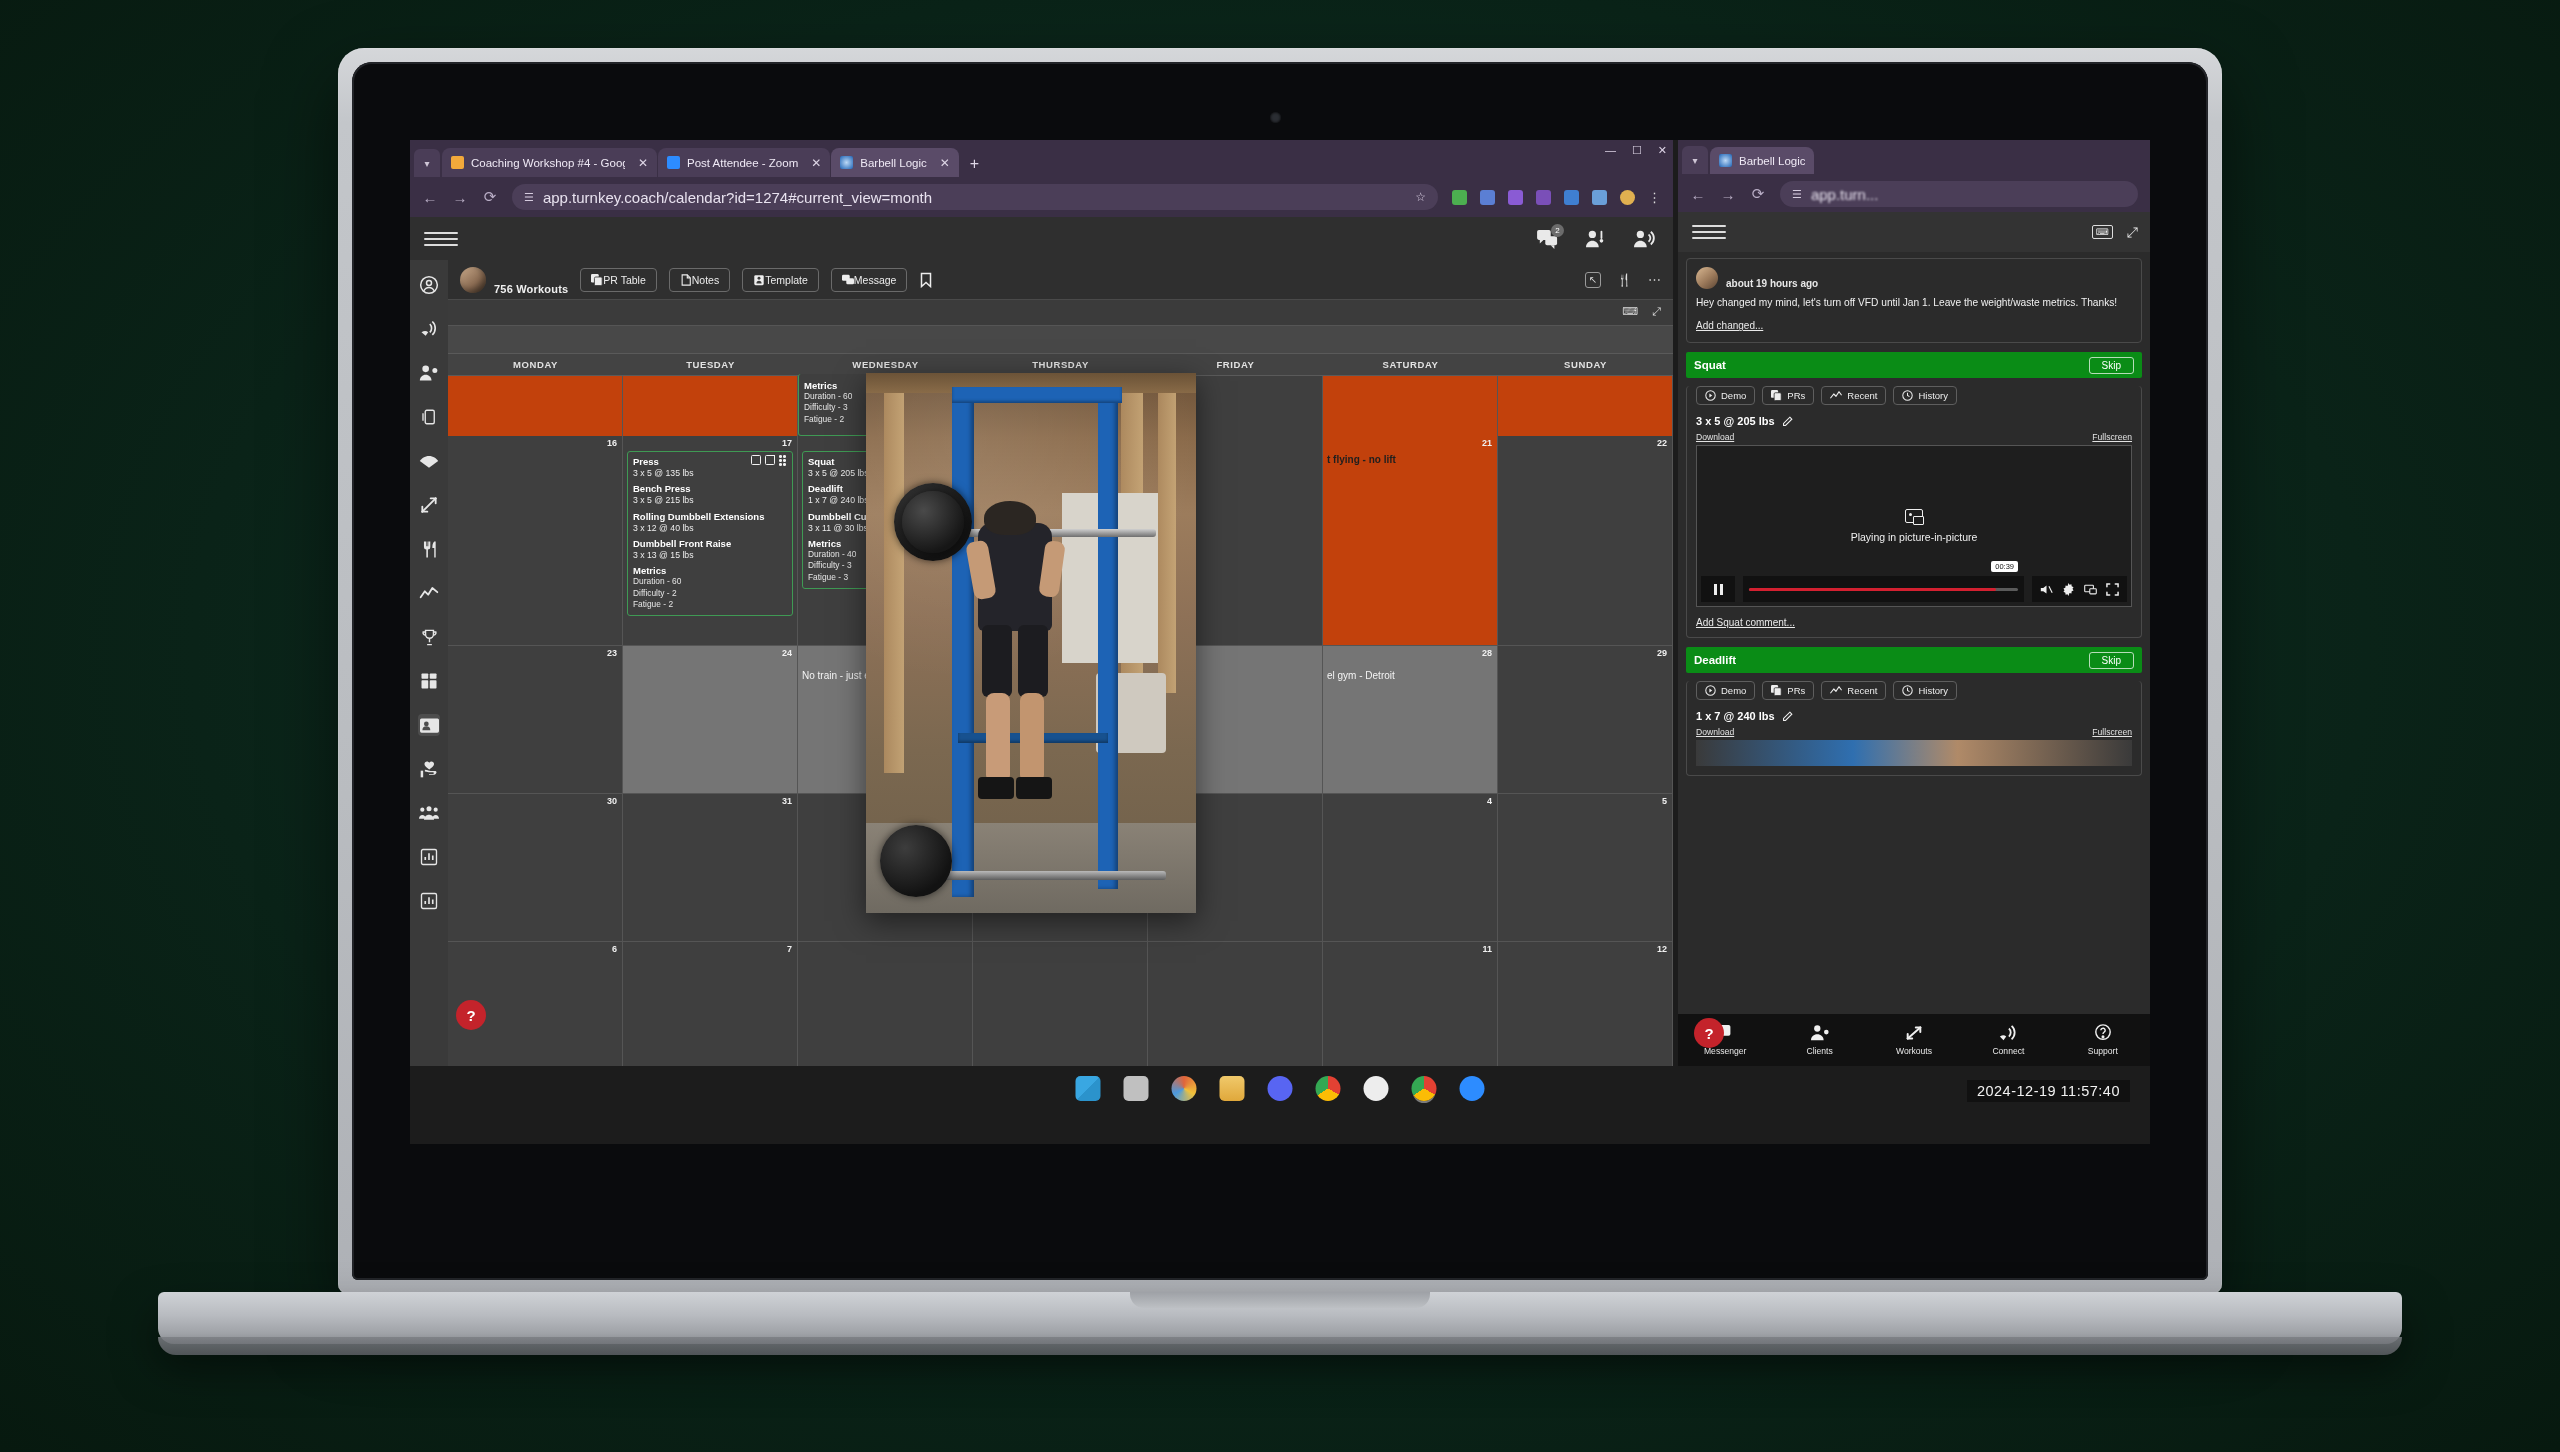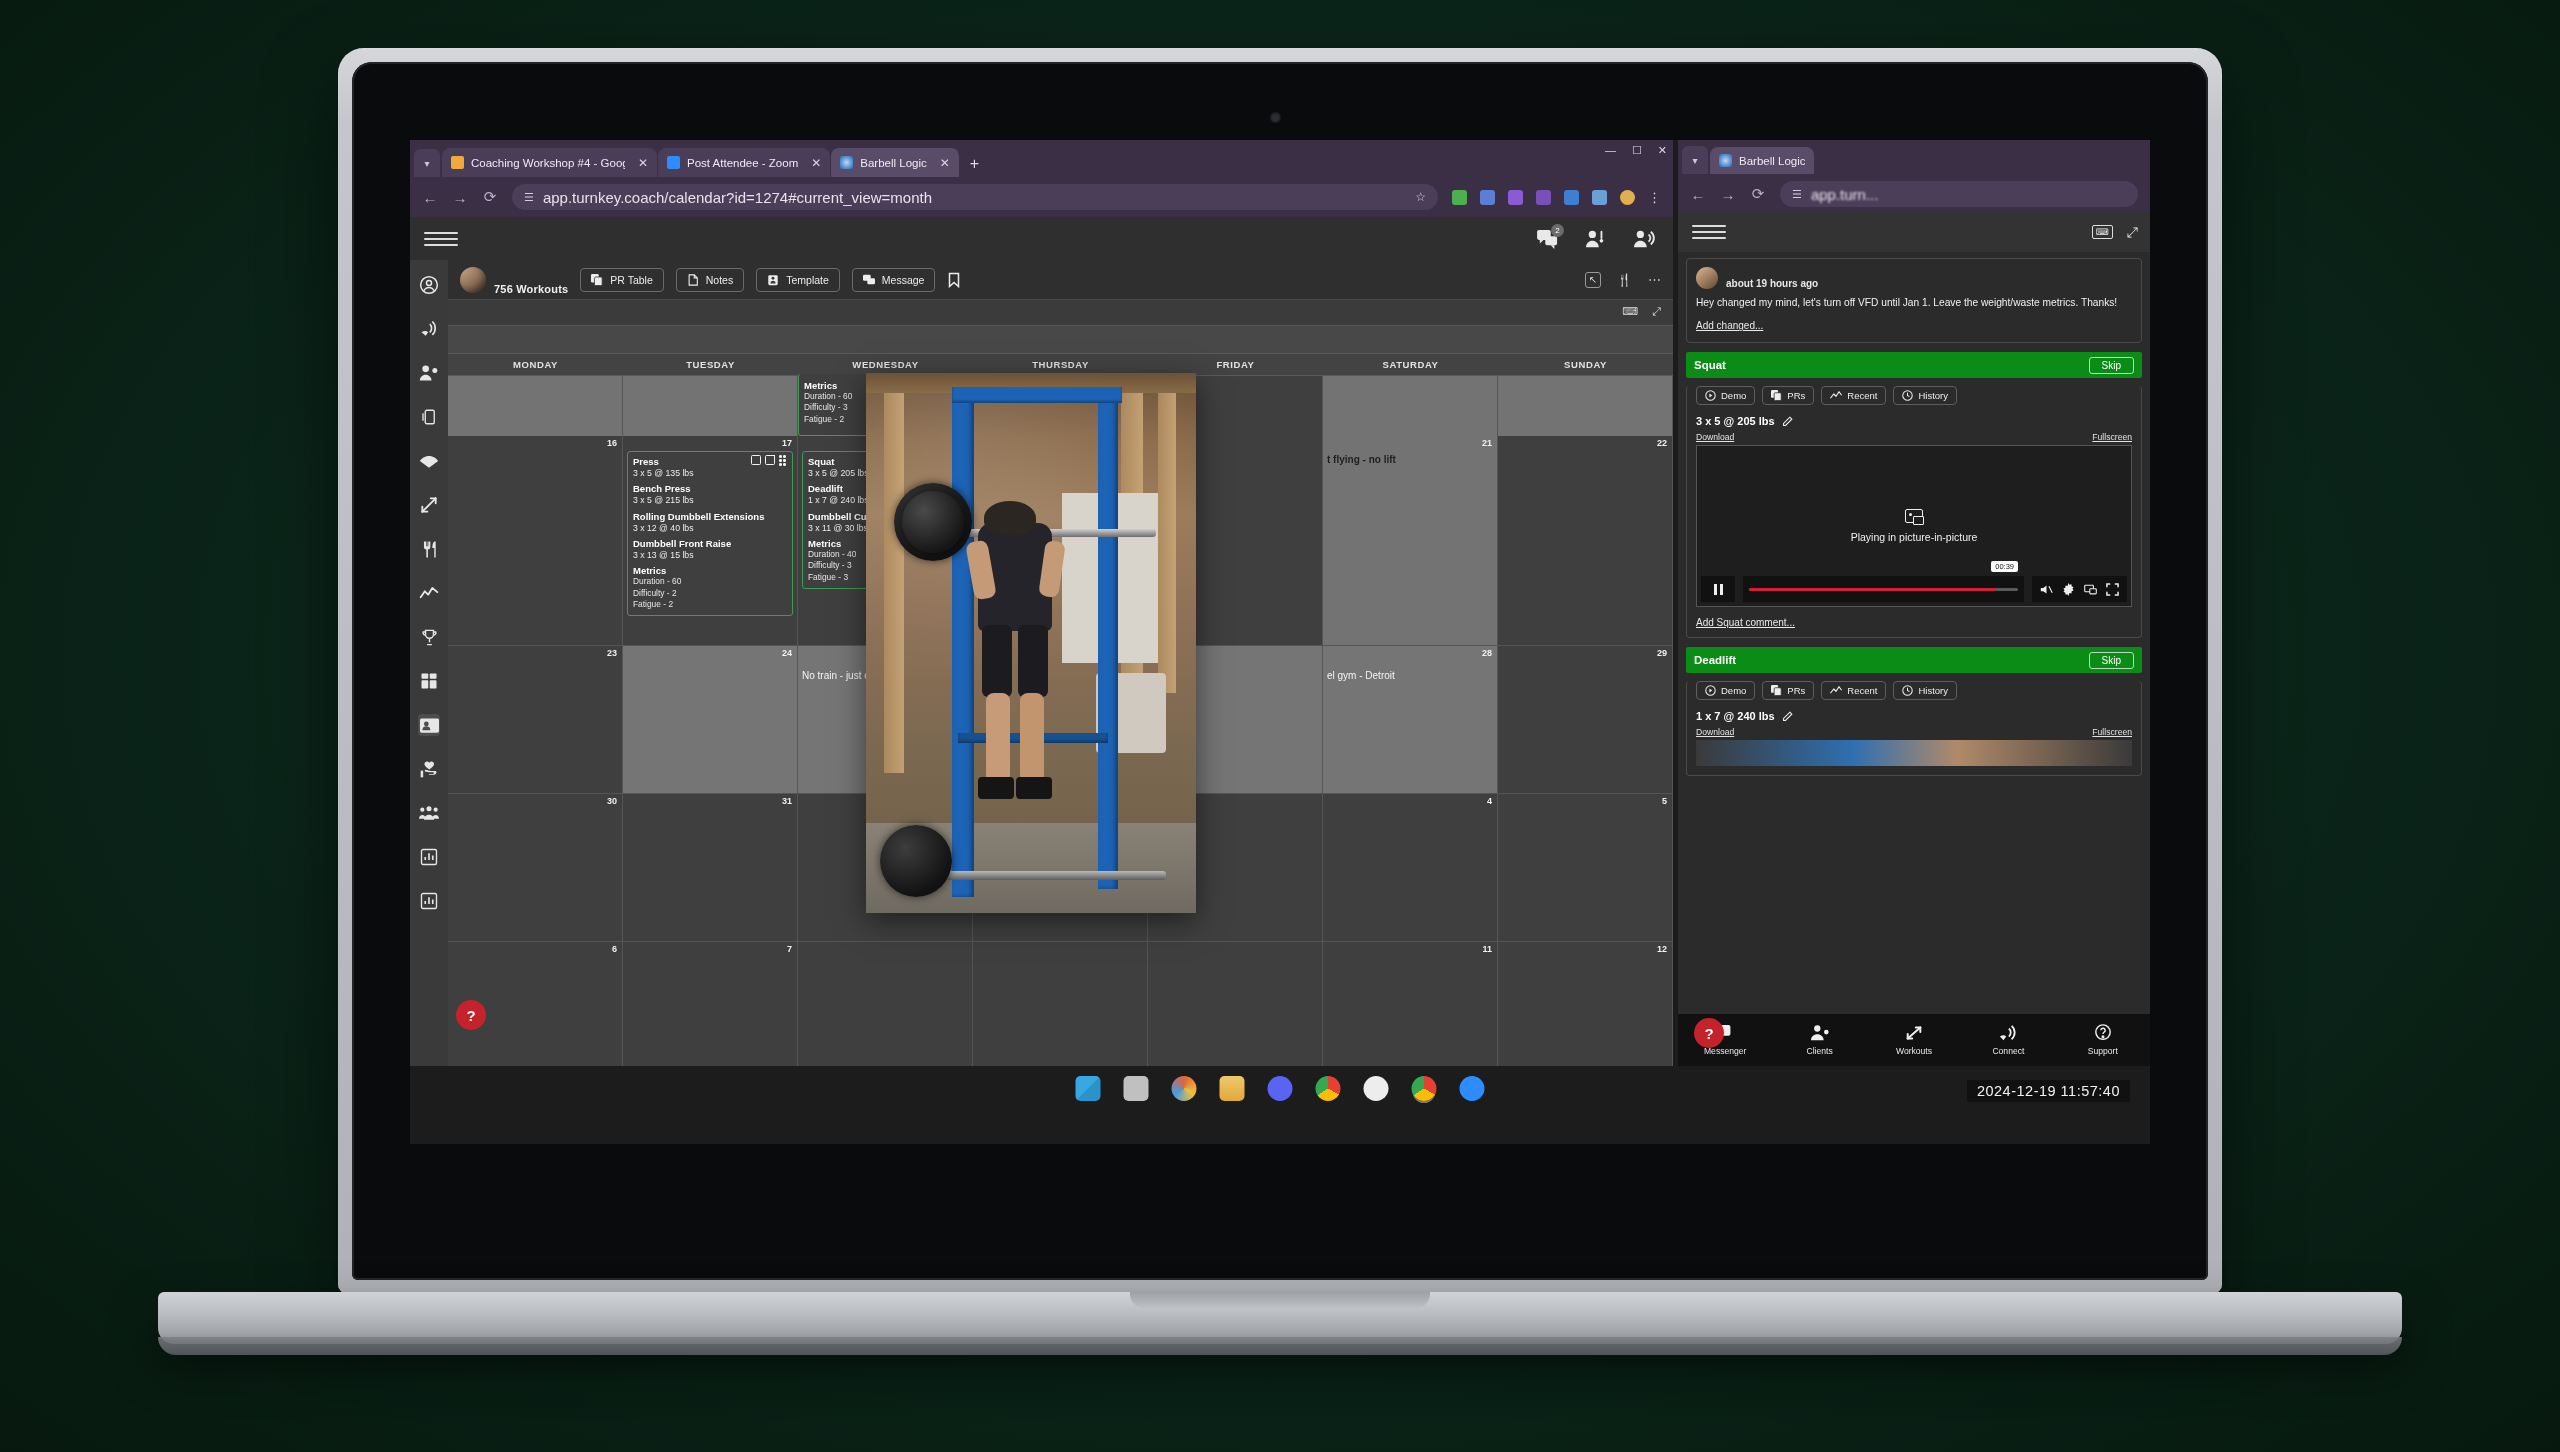--- a/index.html
+++ b/index.html
@@ -82,40 +82,40 @@
      display:flex; flex-direction:column; align-items:center; padding-top:14px; gap: 22px; z-index:4; }
   .rail-i { width: 22px; height: 22px; color:#e6e6e6; display:flex; align-items:center; justify-content:center; }
   .rail-i.sel { background:#4d4d4d; border-radius:4px; }
 
   .content { position:absolute; left:38px; right:0; top:43px; bottom:0; background:#3f3f3f; }
   .client-hdr { height: 40px; background:#2f2f2f; display:flex; align-items:center; padding: 0 12px; gap: 12px;
      border-bottom:1px solid #4a4a4a; }
   .avatar-sm { width: 26px; height:26px; border-radius:50%; background: linear-gradient(140deg,#c8a98a,#8a6b52 60%,#4b3a2c);
      flex:none; box-shadow: inset -3px -3px 6px rgba(0,0,0,.35); }
   .wk-count { font-size: 11px; color:#efefef; font-weight:700; letter-spacing:.2px; margin-left:-4px; align-self:flex-end; margin-bottom:4px;}
-  .tbtn { display:flex; align-items:center; gap:7px; height:24px; padding:0 10px;
+  .tbtn { display:flex; align-items:center; height:24px; padding:0 10px;
      border:1px solid #6a6a6a; border-radius:4px; color:#ececec; font-size:10.5px; }
   .tbtn .gi { width:12px; height:12px; }
   .bookmark-ico { width:14px; height:16px; color:#ededed; }
   .hdr-right { margin-left:auto; display:flex; align-items:center; gap:16px; }
   .hdr-right .sq { width:16px; height:16px; border:1px solid #9a9a9a; border-radius:3px; display:flex;
      align-items:center; justify-content:center; color:#ddd; font-size:10px;}
 
   
   .calwrap { position:absolute; left:0; right:0; top:40px; bottom:0; overflow:hidden; }
   .cal-toolrow { height: 26px; background:#3b3b3b; border-bottom:1px solid #555; position:relative; }
   .cal-toolrow .tr-ico { position:absolute; right:12px; top:5px; display:flex; gap:14px; color:#ddd; font-size:11px;}
   .cal-empty-row { height: 28px; background:#484848; border-bottom:1px solid #5a5a5a; }
   .dowrow { display:grid; grid-template-columns: repeat(7, 1fr); height: 22px; background:#434343;
      border-bottom:1px solid #5a5a5a; }
   .dow { font-size: 9.5px; color:#e2e2e2; letter-spacing:.6px; display:flex; align-items:center; justify-content:center; font-weight:600;}
   .weeks { display:flex; flex-direction:column; }
   .week { display:grid; grid-template-columns: repeat(7,1fr); border-bottom:1px solid #555; }
   .day { position:relative; min-height: 88px; border-right:1px solid #555; background:#3f3f3f; padding: 2px 4px; }
-  .day.shade { background:#737373; }
+  .day.shade { background:#c2410c; }
   .day.shade2 { background:#757575; }
   .daynum { position:absolute; right:5px; top:2px; font-size:9px; color:#f0f0f0; font-weight:700; }
   .daytext { font-size:10px; color:#f2f2f2; margin-top:16px; }
   .wcard { border:1px solid #3f9a54; border-radius:3px; background:#3f3f3f; padding:4px 5px 5px 5px;
      margin-top:13px; position:relative; }
   .wcard .ex-name { font-size:9.5px; font-weight:700; color:#fff; line-height:1.25; }
   .wcard .ex-sets { font-size:8.7px; color:#ededed; margin-bottom:5px; line-height:1.2; }
   .wcard .m-title { font-size:9.5px; font-weight:700; color:#fff; margin-top:2px; }
   .wcard .m-line { font-size:8.4px; color:#e6e6e6; line-height:1.35; }
   .wcard-tools { position:absolute; right:4px; top:3px; display:flex; gap:4px; align-items:center; }

